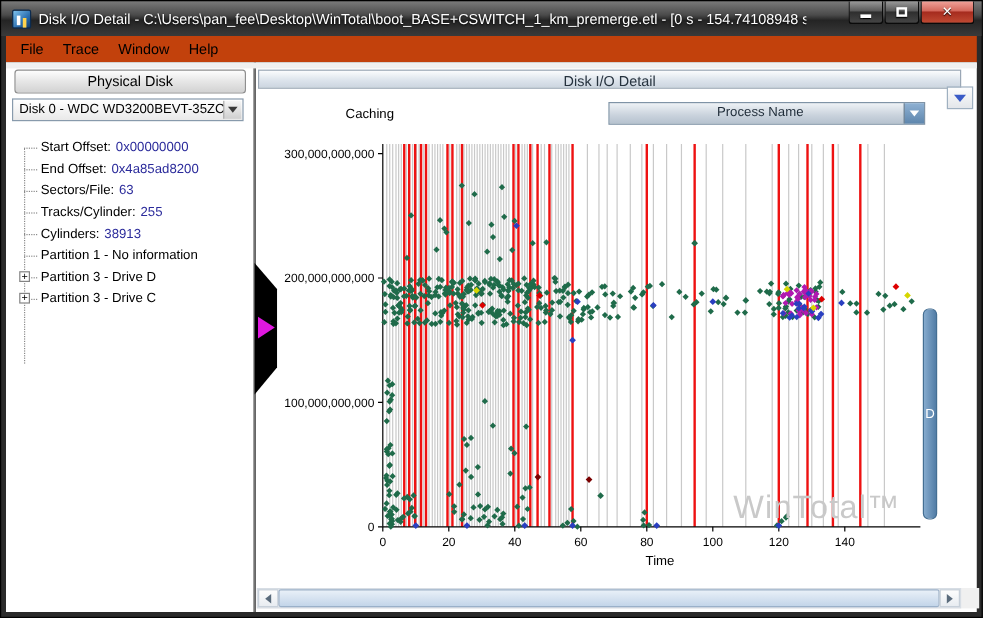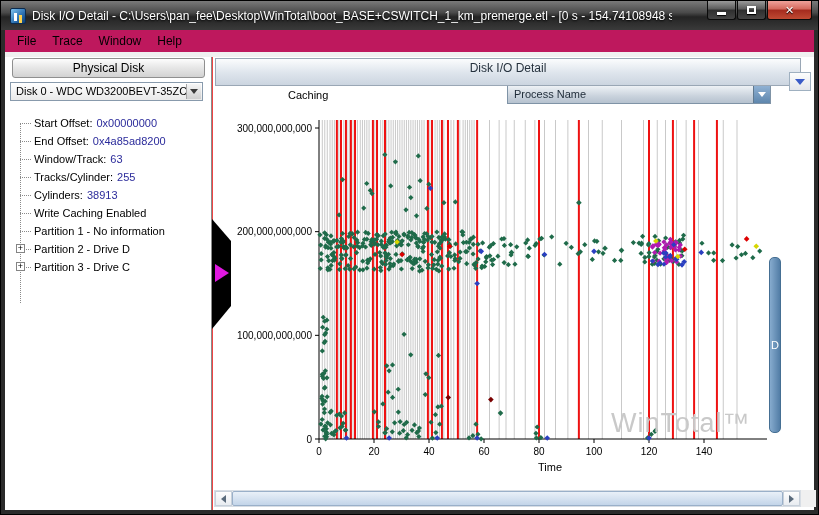--- a/index.html
+++ b/index.html
@@ -23,27 +23,27 @@
     border-radius:0 0 3px 3px; display:flex; align-items:center; justify-content:center;
     background:linear-gradient(#9a9a9a 0%, #5a5a5a 45%, #2e2e2e 50%, #454545 100%); }
   .win-btn.min, .win-btn.max { width:29px; }
   .win-btn.close { width:45px;
     background:linear-gradient(#f0a29a 0%, #d4685c 45%, #a52b1e 50%, #c04a33 100%); }
   .glyph-min { width:9px; height:3px; background:#fff; margin-top:7px; box-shadow:0 1px 1px #000; }
   .glyph-max { width:9px; height:8px; border:2px solid #fff; box-shadow:0 1px 1px #000; }
   .glyph-close { color:#fff; font-size:11px; line-height:11px; text-shadow:0 1px 1px #000; }
 
   
-  .menubar { position:absolute; left:4px; right:4px; top:29px; height:22px; background:#be185d;
+  .menubar { position:absolute; left:4px; right:4px; top:29px; height:22px; background:#c2410c;
     display:flex; align-items:center; font-size:12px; color:#000; }
   .menu-item { padding:3px 8px; }
   .menu-item:first-child { margin-left:4px; }
 
   
-  .app-body { position:absolute; left:4px; right:4px; top:51px; bottom:4px; background:#ef4444; }
+  .app-body { position:absolute; left:4px; right:4px; top:51px; bottom:4px; background:#000000; }
   .top-band { position:absolute; left:0; right:0; top:0; height:5px; background:#f0f0f0; z-index:6; }
 
   
   .sidebar { position:absolute; left:0; top:0; width:207px; bottom:0; background:#fff;
     border-right:1px solid #8b8b8b; }
   .sidebar-header-btn { position:absolute; left:7px; top:6px; width:193px; height:20px;
     background:linear-gradient(#fdfdfd,#e8e8e8 45%,#d2d2d2); border:1px solid #8f8f8f;
     border-radius:3px; font-size:12px; color:#000; text-align:center; line-height:18px; z-index:7; }
   .disk-select { position:absolute; left:5px; top:30px; width:193px; height:19px;
     background:linear-gradient(#ffffff,#e9e9e9); border:1px solid #889aac; font-size:11px;
@@ -60,32 +60,32 @@
   .props li { position:relative; height:18px; line-height:18px; padding-left:27px;
     white-space:nowrap; overflow:hidden; }
   .props li::before { content:""; position:absolute; left:13px; top:9px; width:11px;
     border-top:1px dotted #8a8a8a; }
   .pval { color:#2b2b9b; margin-left:4px; }
   .plusbox { position:absolute; left:9px; top:4px; width:9px; height:9px; background:#fff;
     border:1px solid #848484; font-size:9px; line-height:7px; text-align:center; color:#000; z-index:2; }
 
   
   .main { position:absolute; left:208px; top:0; right:0; bottom:0; background:#fff; }
-  .main-header { position:absolute; left:2px; top:6px; width:586px; height:28px;
+  .main-header { position:absolute; left:2px; top:6px; width:586px; height:16px;
     background:linear-gradient(#fbfcfd,#dde4ec 55%,#ccd5e0); border:1px solid #9aa7b5;
     font-size:12px; color:#26323e; text-align:center; line-height:18px; z-index:7; }
   .graph-menu { position:absolute; left:576px; top:20px; width:22px; height:19px;
     background:linear-gradient(#fdfdfd,#e3e6ea); border:1px solid #9fb0c0;
     display:flex; align-items:center; justify-content:center; z-index:8; }
   .tri-down-blue { width:0; height:0; border-left:5px solid transparent;
     border-right:5px solid transparent; border-top:6px solid #3a5bc7; }
   .offset-label { position:absolute; left:75px; top:37px; font-size:11px; color:#000; }
   .process-dropdown { position:absolute; left:294px; top:33px; width:264px; height:19px;
     border:1px solid #7f93a6; background:linear-gradient(#eef2f6,#c9d2dc 60%,#b6c2cf);
-    display:flex; z-index:5; }
+    display:flex; z-index:5;text-align:center; }
   .pd-label { flex:1; font-size:11px; color:#1e2b38; line-height:17px; padding-left:6px; }
   .pd-arrowbox { width:17px; background:linear-gradient(#8fb1d3,#5e86ad);
     border-left:1px solid #60798f; display:flex; align-items:center; justify-content:center; }
   .tri-down-white { width:0; height:0; border-left:4px solid transparent;
     border-right:4px solid transparent; border-top:5px solid #fff; }
 
   .chart-svg { position:absolute; left:0; top:60px; width:600px; height:378px; }
   .chart-svg text { font-family:"Liberation Sans", sans-serif; }
 
   .partition-marker { position:absolute; left:-1px; top:167px; width:19px; height:110px; z-index:4; }
@@ -148,37 +148,34 @@
         </span>
       </div>
       <ul class="props">
         <li>
           <span>Start Offset:</span><span class="pval">0x00000000</span>
         </li>
         <li>
           <span>End Offset:</span><span class="pval">0x4a85ad8200</span>
         </li>
         <li>
-          <span>Window/Track:</span><span class="pval">63</span>
+          <span>Sectors/File:</span><span class="pval">63</span>
         </li>
         <li>
           <span>Tracks/Cylinder:</span><span class="pval">255</span>
         </li>
         <li>
           <span>Cylinders:</span><span class="pval">38913</span>
         </li>
         <li>
-          <span>Write Caching Enabled</span>
-        </li>
-        <li>
           <span>Partition 1 - No information</span>
         </li>
         <li>
           <span class="plusbox">+</span>
-          <span>Partition 2 - Drive D</span>
+          <span>Partition 3 - Drive D</span>
         </li>
         <li>
           <span class="plusbox">+</span>
           <span>Partition 3 - Drive C</span>
         </li>
       </ul>
     </div>
 
     <div class="main">
       <div class="main-header">Disk I/O Detail</div>

